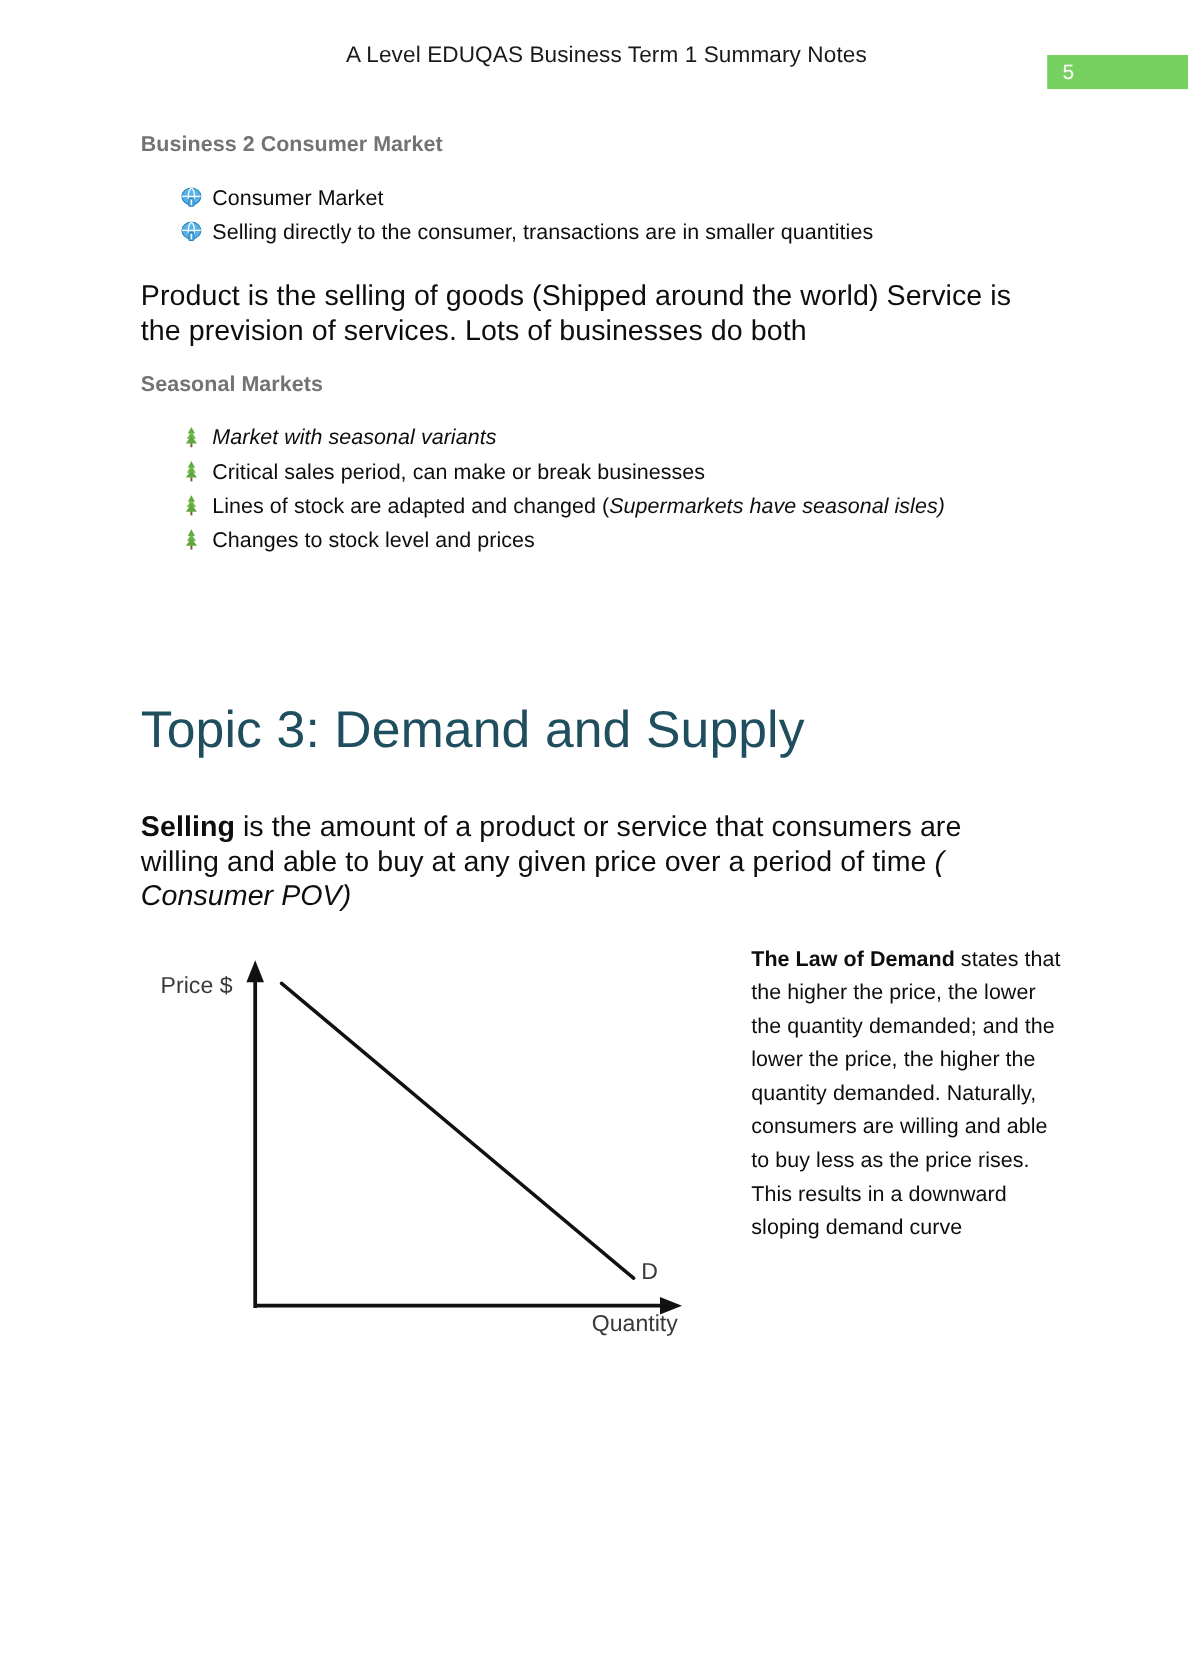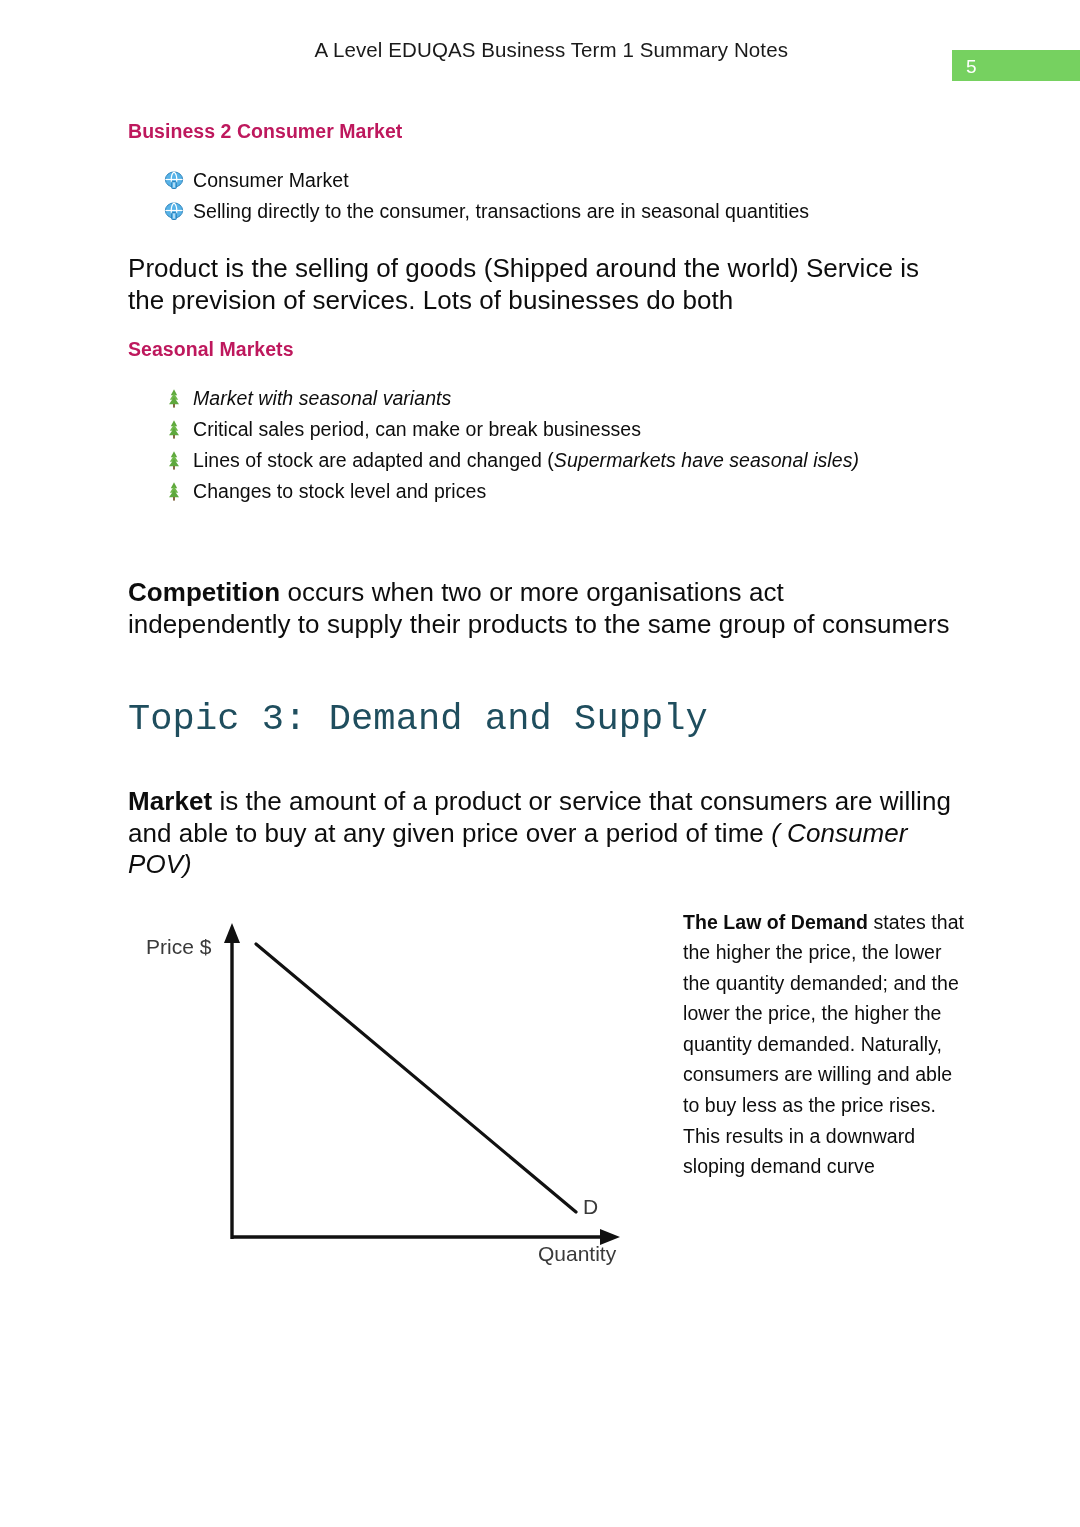--- a/index.html
+++ b/index.html
@@ -59,21 +59,21 @@
     position: absolute;
     left: 128px;
     top: 120px;
     width: 824px;
   }
 
   h3.section-heading {
     margin: 0;
     font-size: 19.5px;
     font-weight: bold;
-    color: #be185d;
+    color: #737373;
     letter-spacing: 0.05px;
   }
 
   p.body-text {
     margin: 0;
     font-size: 26px;
     line-height: 31.5px;
     color: #0d0d0d;
     letter-spacing: 0.05px;
   }
@@ -100,25 +100,24 @@
     width: 20px;
     height: 21px;
     display: block;
   }
   li.italic-item { font-style: italic; }
   li i { }
 
   
   h1.topic-heading {
     margin: 0;
-    font-size: 37px;
+    font-size: 47px;
     font-weight: normal;
     color: #1F4E5E;
     letter-spacing: 0.1px;
-    font-family: Liberation Mono, monospace;
   }
 
   
   .figure-row {
     position: relative;
     width: 824px;
   }
   .demand-figure {
     position: absolute;
     left: 0;
@@ -177,21 +176,21 @@
       <span class="bullet-icon">
         <svg width="20" height="21" viewBox="0 0 20 21">
           <ellipse cx="10" cy="9.5" rx="8.6" ry="7.6" fill="#57B3E8"></ellipse>
           <ellipse cx="10" cy="9.5" rx="8.6" ry="7.6" fill="none" stroke="#2C83BC" stroke-width="1"></ellipse>
           <path d="M1.4 9.5 H18.6" stroke="#ffffff" stroke-width="1.2" fill="none"></path>
           <path d="M10 1.9 C6.3 4.5 6.3 14.5 10 17.1 C13.7 14.5 13.7 4.5 10 1.9 Z" stroke="#ffffff" stroke-width="1.2" fill="none"></path>
           <rect x="7.6" y="11.5" width="4.8" height="7" rx="1" fill="#57B3E8" stroke="#2C83BC" stroke-width="1"></rect>
           <path d="M10 12.6 V17.4" stroke="#ffffff" stroke-width="1.1"></path>
         </svg>
       </span>
-      <span>Selling directly to the consumer, transactions are in seasonal quantities</span>
+      <span>Selling directly to the consumer, transactions are in smaller quantities</span>
     </li>
   </ul>
 
   <div class="sp-26"></div>
 
   <p class="body-text">Product is the selling of goods (Shipped around the world) Service is the prevision of services.  Lots of businesses do both</p>
 
   <div class="sp-22"></div>
 
   <h3 class="section-heading">Seasonal Markets</h3>
@@ -240,29 +239,28 @@
           <path d="M10 9.0 L15.0 16.2 H5.0 Z" fill="#5FA83D"></path>
           <rect x="9.1" y="16.0" width="1.8" height="3.6" fill="#7A5C33"></rect>
         </svg>
       </span>
       <span>Changes to stock level and prices</span>
     </li>
   </ul>
 
   <div class="sp-70"></div>
 
-  <p class="body-text"><b>Competition</b><span> occurs when two or more organisations act independently to supply their products to the same group of consumers</span></p>
 
   <div class="sp-58"></div>
 
   <h1 class="topic-heading">Topic 3: Demand and Supply</h1>
 
   <div class="sp-46"></div>
 
-  <p class="body-text"><b>Market</b><span> is the amount of a product or service that consumers are willing and able to buy at any given price over a period of time </span><i>( Consumer POV)</i></p>
+  <p class="body-text"><b>Selling</b><span> is the amount of a product or service that consumers are willing and able to buy at any given price over a period of time </span><i>( Consumer POV)</i></p>
 
   <div class="sp-26"></div>
 
   <div class="figure-row" style="height:372px;">
 
     <div class="demand-figure">
       <svg width="530" height="370" viewBox="0 0 530 370">
 
         <g>
           <line x1="104" y1="30" x2="104" y2="332" stroke="#111111" stroke-width="3.4"></line>

